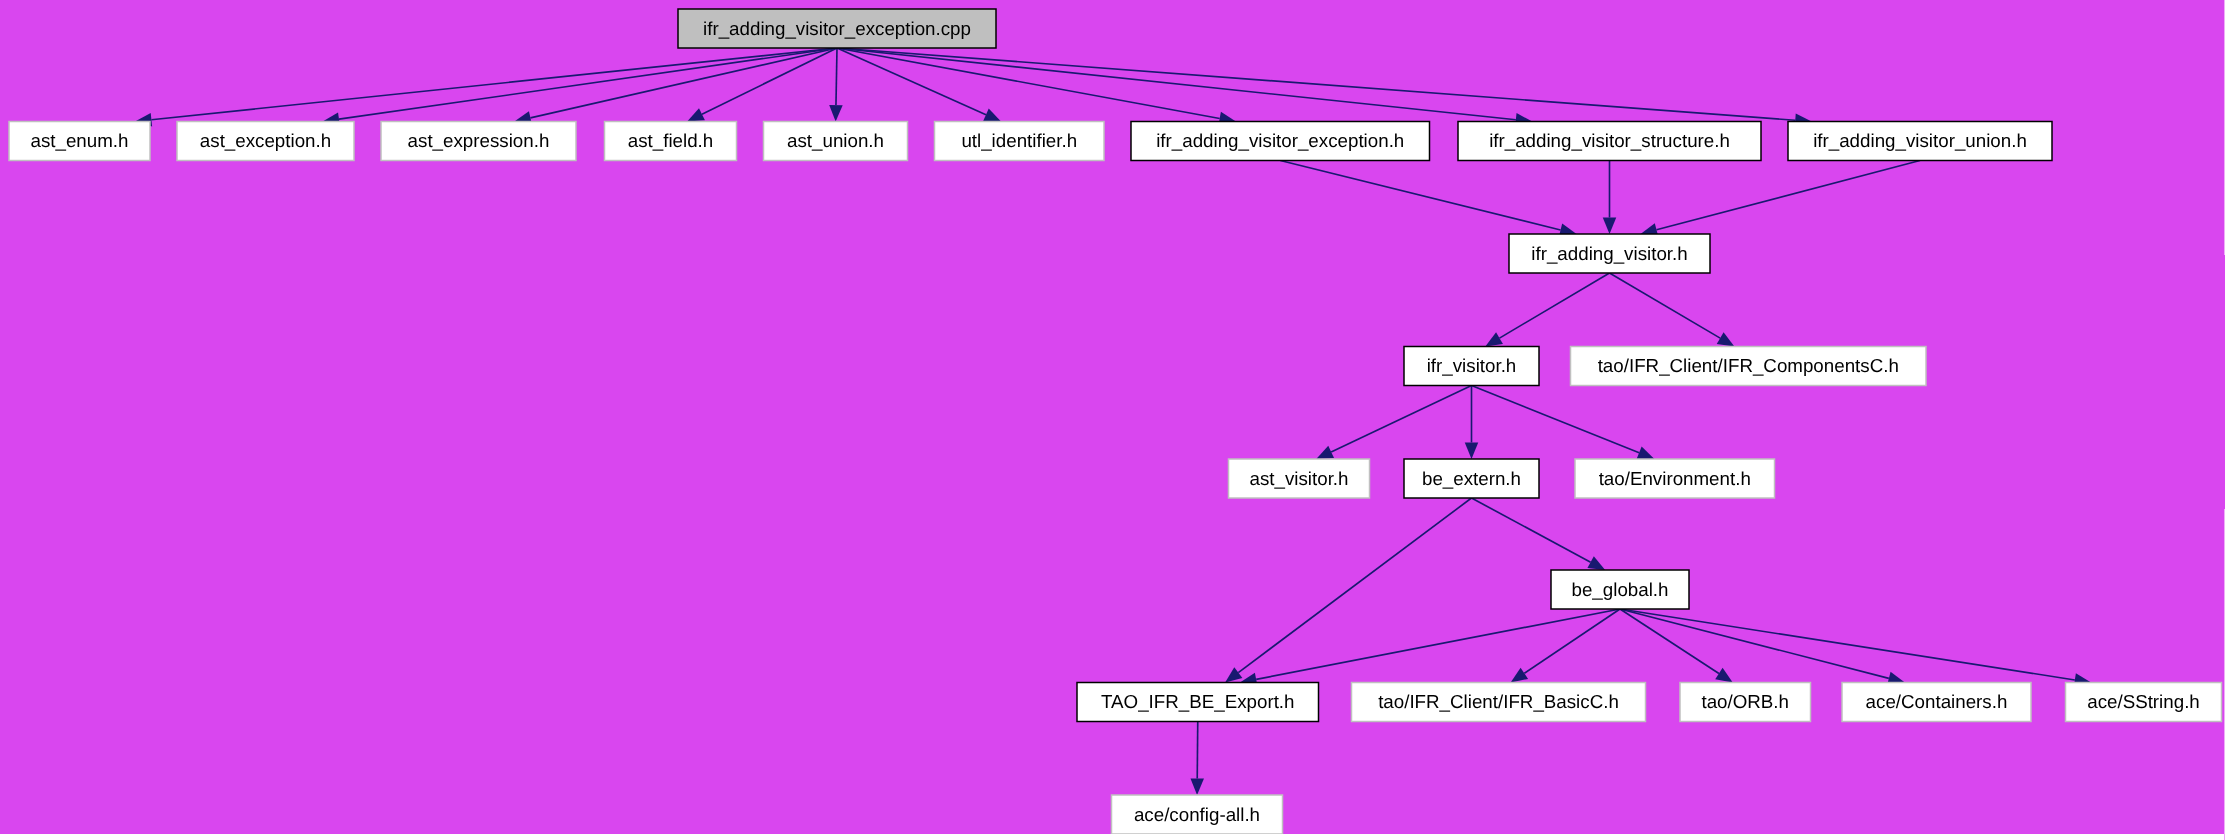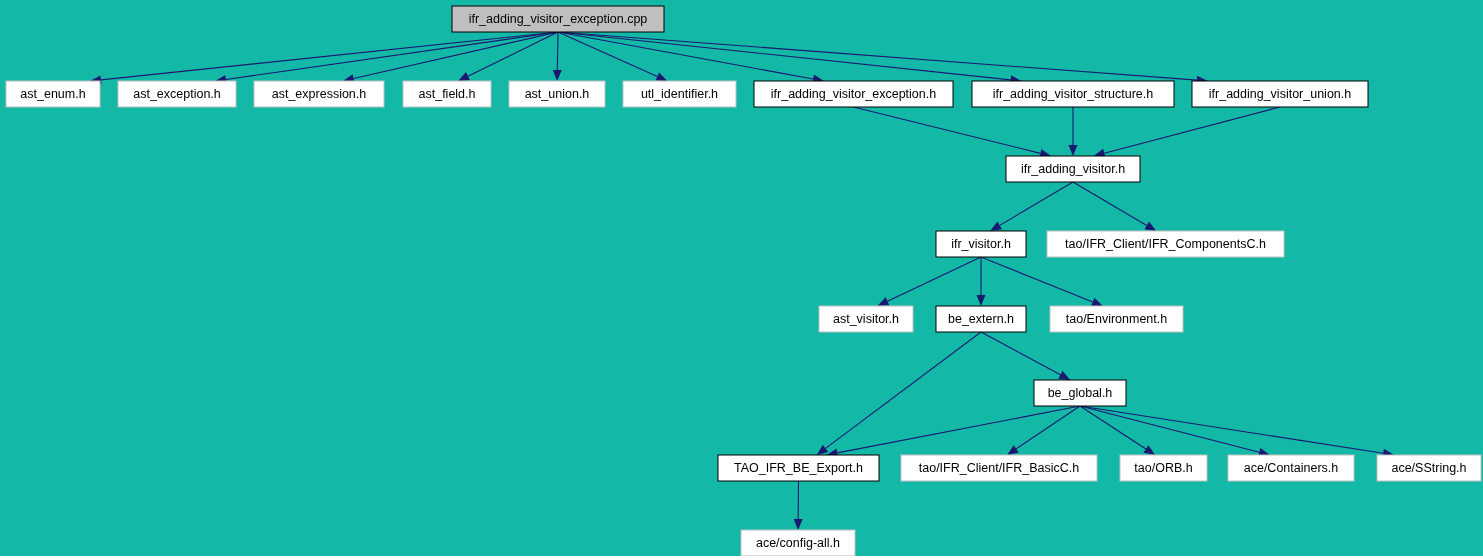--- a/index.html
+++ b/index.html
@@ -4,21 +4,21 @@
 <style>
   html, body {
     margin: 0;
     padding: 0;
     background: #ffffff;
   }
   #graph-root {
     position: relative;
     width: 1483px;
     height: 556px;
-    background: #14b8a6;
+    background: #d946ef;
     font-family: "Liberation Sans", sans-serif;
     overflow: hidden;
   }
   svg#graph-svg {
     position: absolute;
     top: 0;
     left: 0;
     width: 1483px;
     height: 560px;
     display: block;

